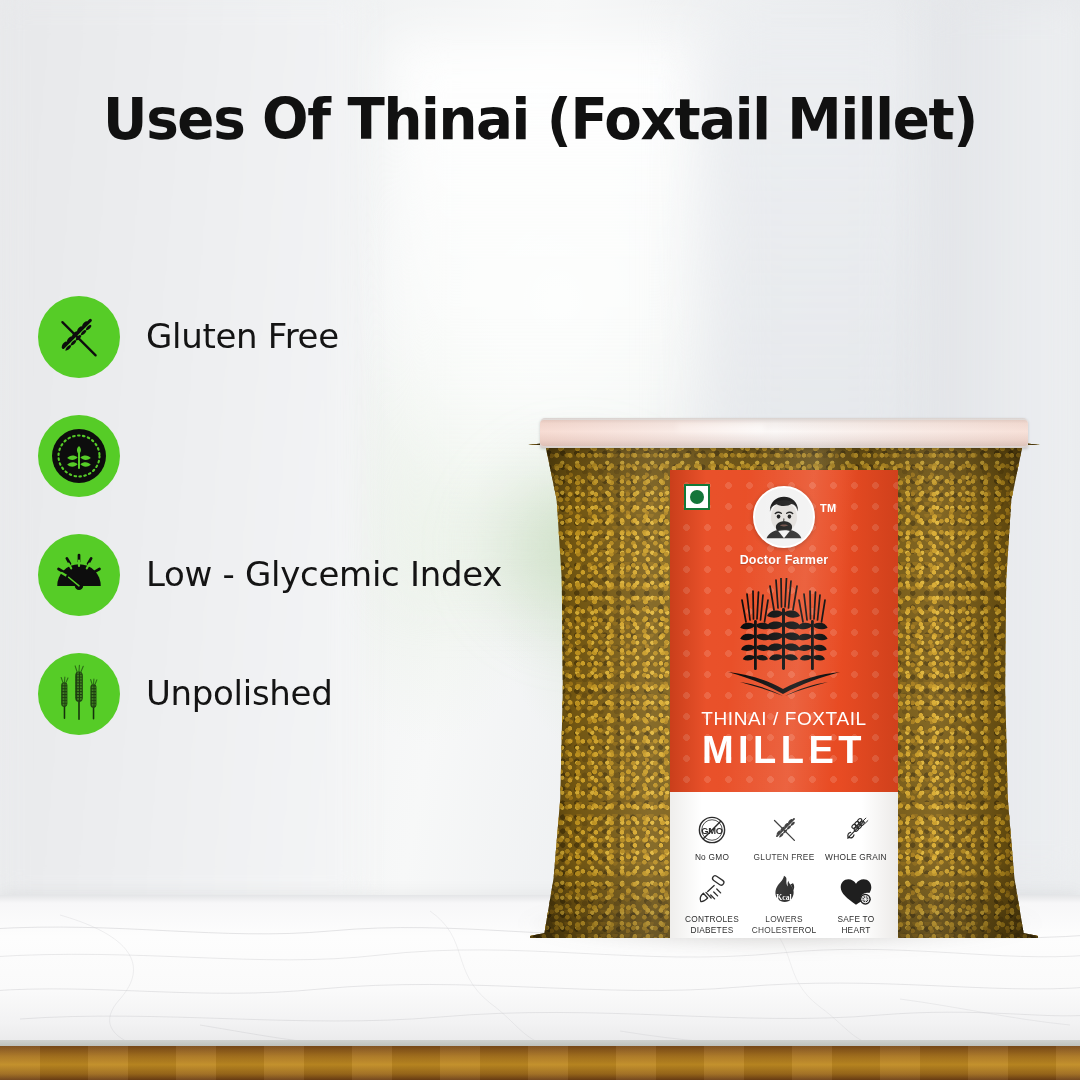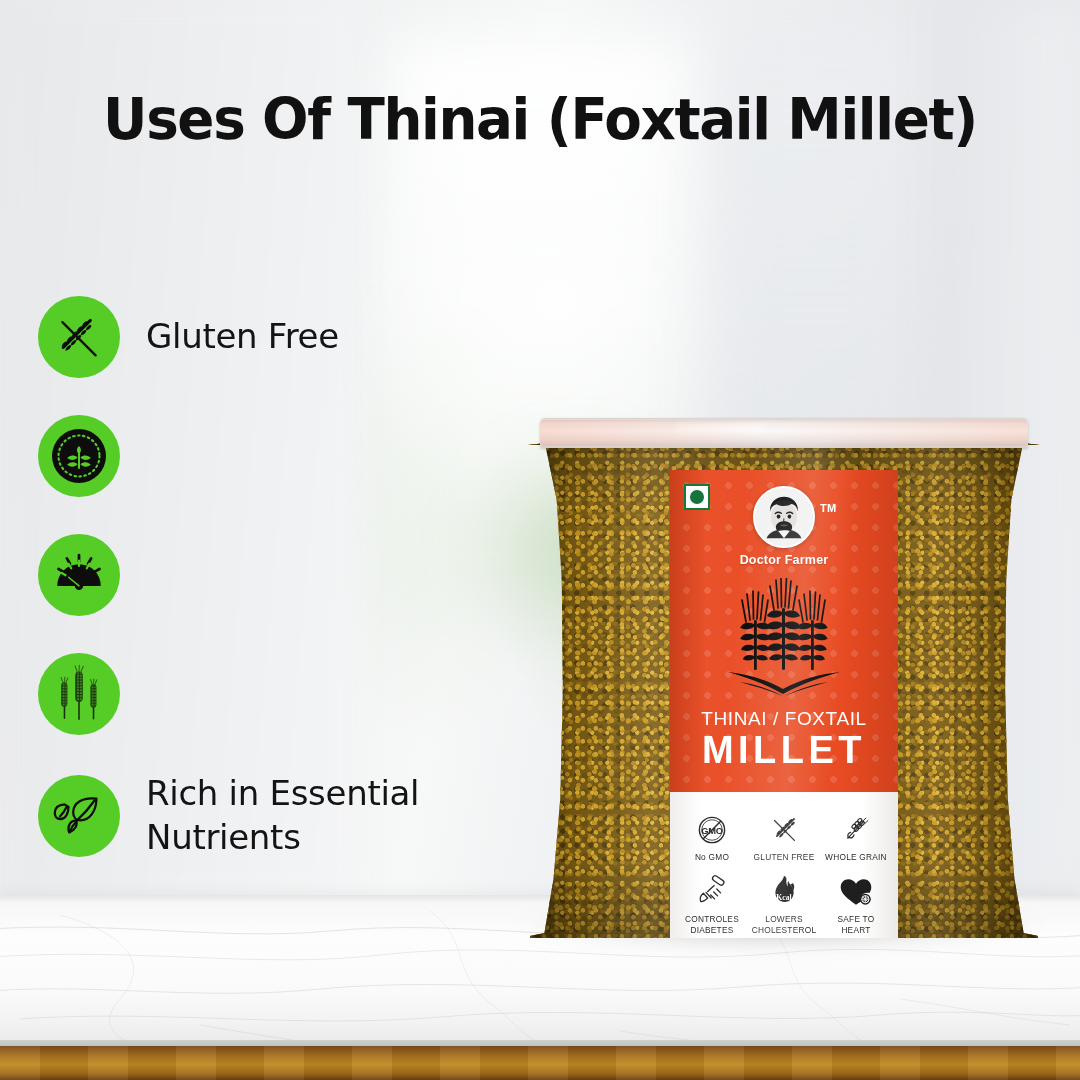--- a/index.html
+++ b/index.html
@@ -311,20 +311,21 @@
             <path d="M32 16v6"></path>
               <path d="M20.4 19.4l3 5.2"></path>
               <path d="M43.6 19.4l-3 5.2"></path>
             <path d="M13 29.8l5.2 3"></path>
           </g>
           <circle cx="32" cy="44" r="4.6" fill="#0d0d0d"></circle>
           <path d="M32 44 19.5 33.5" stroke="#0d0d0d" stroke-width="3.6" stroke-linecap="round"></path>
           <path d="M32 44 20.5 34.5" stroke="#56cc27" stroke-width="1.6" stroke-linecap="round"></path>
         </svg>
       </div>
+      <div class="flabel">Low - Glycemic Index</div>
     </div>
 
     <div class="feature">
       <div class="fic">
         <svg width="62" height="62" viewBox="0 0 64 64">
           <defs>
             <pattern id="seedtex" width="3" height="3" patternUnits="userSpaceOnUse">
               <rect width="3" height="3" fill="#1d3d11"></rect>
               <circle cx="1" cy="1" r=".85" fill="#5fbb2e"></circle>
             </pattern>
@@ -343,38 +344,23 @@
               <path d="M34 9 36.4 3.4"></path>
             <path d="M15.4 20 13.6 15"></path>
               <path d="M17 19.6 17.4 14.4"></path>
               <path d="M18.6 20 20.6 15.4"></path>
             <path d="M45.6 22 44 17"></path>
               <path d="M47 21.6 47.4 16.6"></path>
               <path d="M48.6 22 50.4 17.4"></path>
           </g>
         </svg>
       </div>
+      <div class="flabel">Unpolished</div>
     </div>
 
-    <div class="feature">
-      <div class="fic">
-        <svg width="62" height="62" viewBox="0 0 64 64">
-          <g fill="none" stroke="#0d0d0d" stroke-width="2.3" stroke-linejoin="round" stroke-linecap="round">
-            <path d="M50 14c-14-1.5-24 4-24 14 0 5 3 8.5 7.5 8.5C43 36.5 50 27 50 14z"></path>
-            <path d="M31 35.5C37 30 43 23 48 16"></path>
-            <path d="M18 19c-6.5.5-10 4-10 9 0 3.6 2.4 6.2 5.8 6.2 5 0 8.4-5.6 8.4-12.6z" transform="translate(-1,1)"></path>
-            <path d="M12.4 32.6c2.6-3 5-6.4 6.8-10"></path>
-            <path d="M22 49c-2.5-6 .5-12 7-12.5 2 5-1.5 10.5-7 12.5z"></path>
-            <path d="M22.5 48.5C24 44 26.5 40.5 29.5 37.5"></path>
-          </g>
-        </svg>
-      </div>
-      <div class="flabel" style="white-space:pre-line">Rich in Essential
-Nutrients</div>
-    </div>
   </div>
 
   <div class="pack">
     <div class="pouch">
       <div class="grain"></div>
       <div class="grain-shade"></div>
 
       <div class="label">
         <div class="label-orange"></div>
         <div class="label-white"></div>

